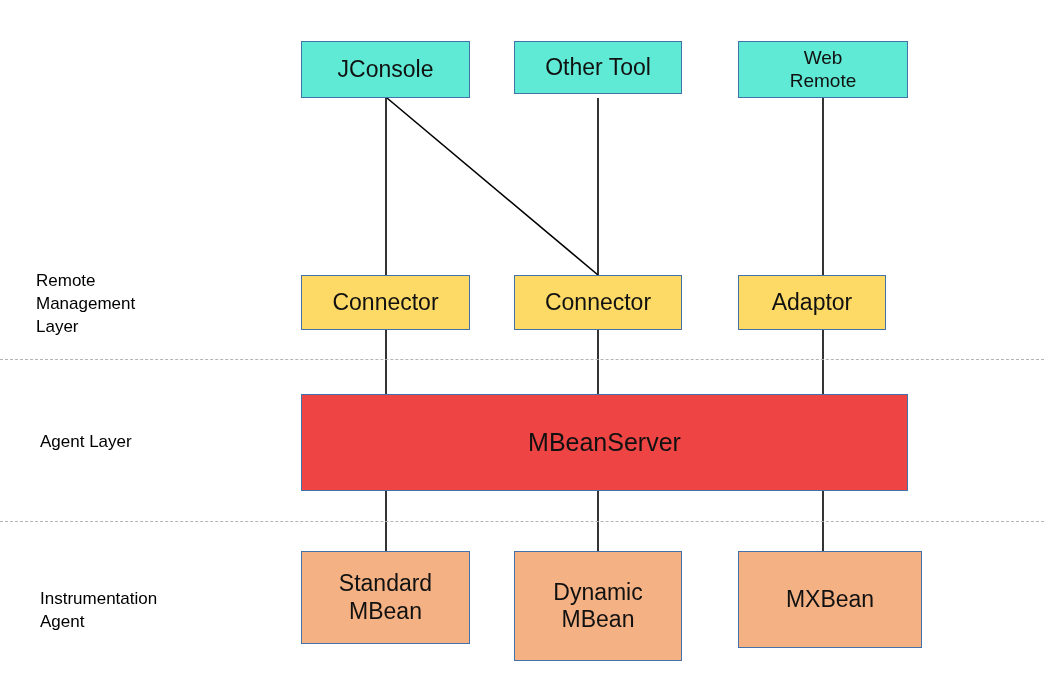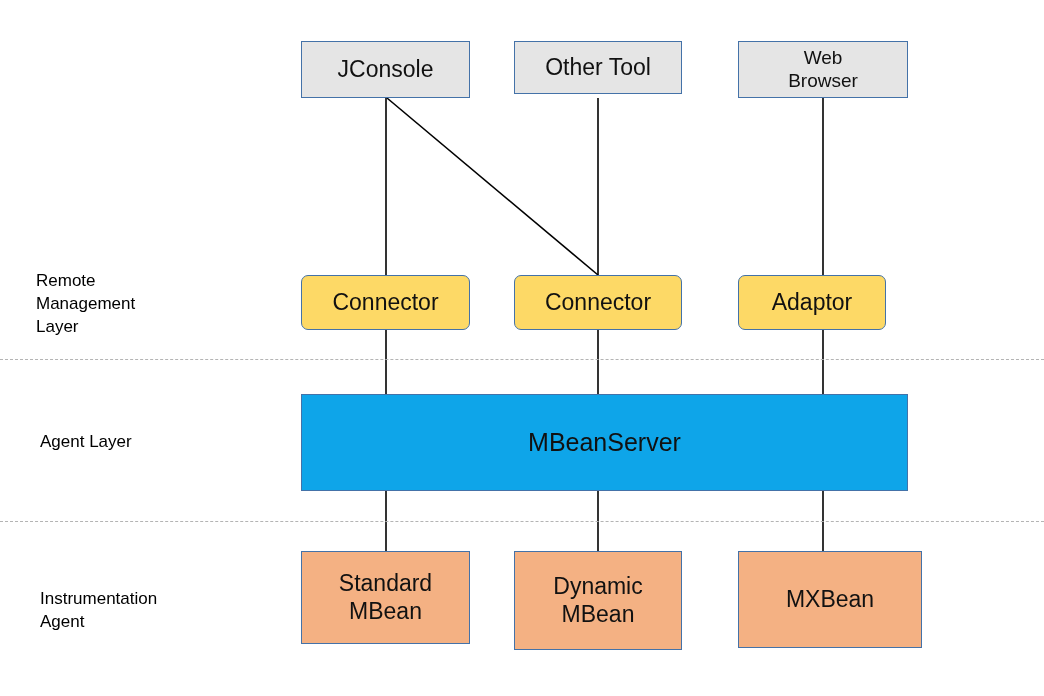--- a/index.html
+++ b/index.html
@@ -29,23 +29,23 @@
     border: 1px solid #4472a8;
     display: flex;
     align-items: center;
     justify-content: center;
     text-align: center;
     color: #111111;
     line-height: 1.18;
     white-space: pre-line;
     z-index: 3;
   }
-  .node.green  { background: #e5e5e5; }
-  .node.yellow { background: #fdd966; border-radius: 7px; }
-  .node.blue   { background: #0ea5e9; }
+  .node.green  { background: #5eead4; }
+  .node.yellow { background: #fdd966; }
+  .node.blue   { background: #ef4444; }
   .node.orange { background: #f4b183; }
 
   .layer-label {
     position: absolute;
     color: #000000;
     line-height: 1.35;
     white-space: pre-line;
     z-index: 2;
   }
   .divider {
@@ -82,25 +82,25 @@
 Management
 Layer</div>
       <div class="layer-label" style="left: 40px; top: 431px; font-size: 17px;">Agent Layer</div>
       <div class="layer-label" style="left: 40px; top: 588px; font-size: 17px;">Instrumentation
 Agent</div>
     </div>
   <div id="nodes-host">
       <div class="node green" style="left: 301px; top: 41px; width: 169px; height: 57px; font-size: 23px;">JConsole</div>
       <div class="node green" style="left: 514px; top: 41px; width: 168px; height: 53px; font-size: 23px;">Other Tool</div>
       <div class="node green" style="left: 738px; top: 41px; width: 170px; height: 57px; font-size: 19px;">Web
-Browser</div>
+Remote</div>
       <div class="node yellow" style="left: 301px; top: 275px; width: 169px; height: 55px; font-size: 23px;">Connector</div>
       <div class="node yellow" style="left: 514px; top: 275px; width: 168px; height: 55px; font-size: 23px;">Connector</div>
       <div class="node yellow" style="left: 738px; top: 275px; width: 148px; height: 55px; font-size: 23px;">Adaptor</div>
       <div class="node blue" style="left: 301px; top: 394px; width: 607px; height: 97px; font-size: 25px;">MBeanServer</div>
       <div class="node orange" style="left: 301px; top: 551px; width: 169px; height: 93px; font-size: 23px;">Standard
 MBean</div>
-      <div class="node orange" style="left: 514px; top: 551px; width: 168px; height: 99px; font-size: 23px;">Dynamic
+      <div class="node orange" style="left: 514px; top: 551px; width: 168px; height: 110px; font-size: 23px;">Dynamic
 MBean</div>
       <div class="node orange" style="left: 738px; top: 551px; width: 184px; height: 97px; font-size: 23px;">MXBean</div>
     </div>
 
 </div>
 
 </body></html>

